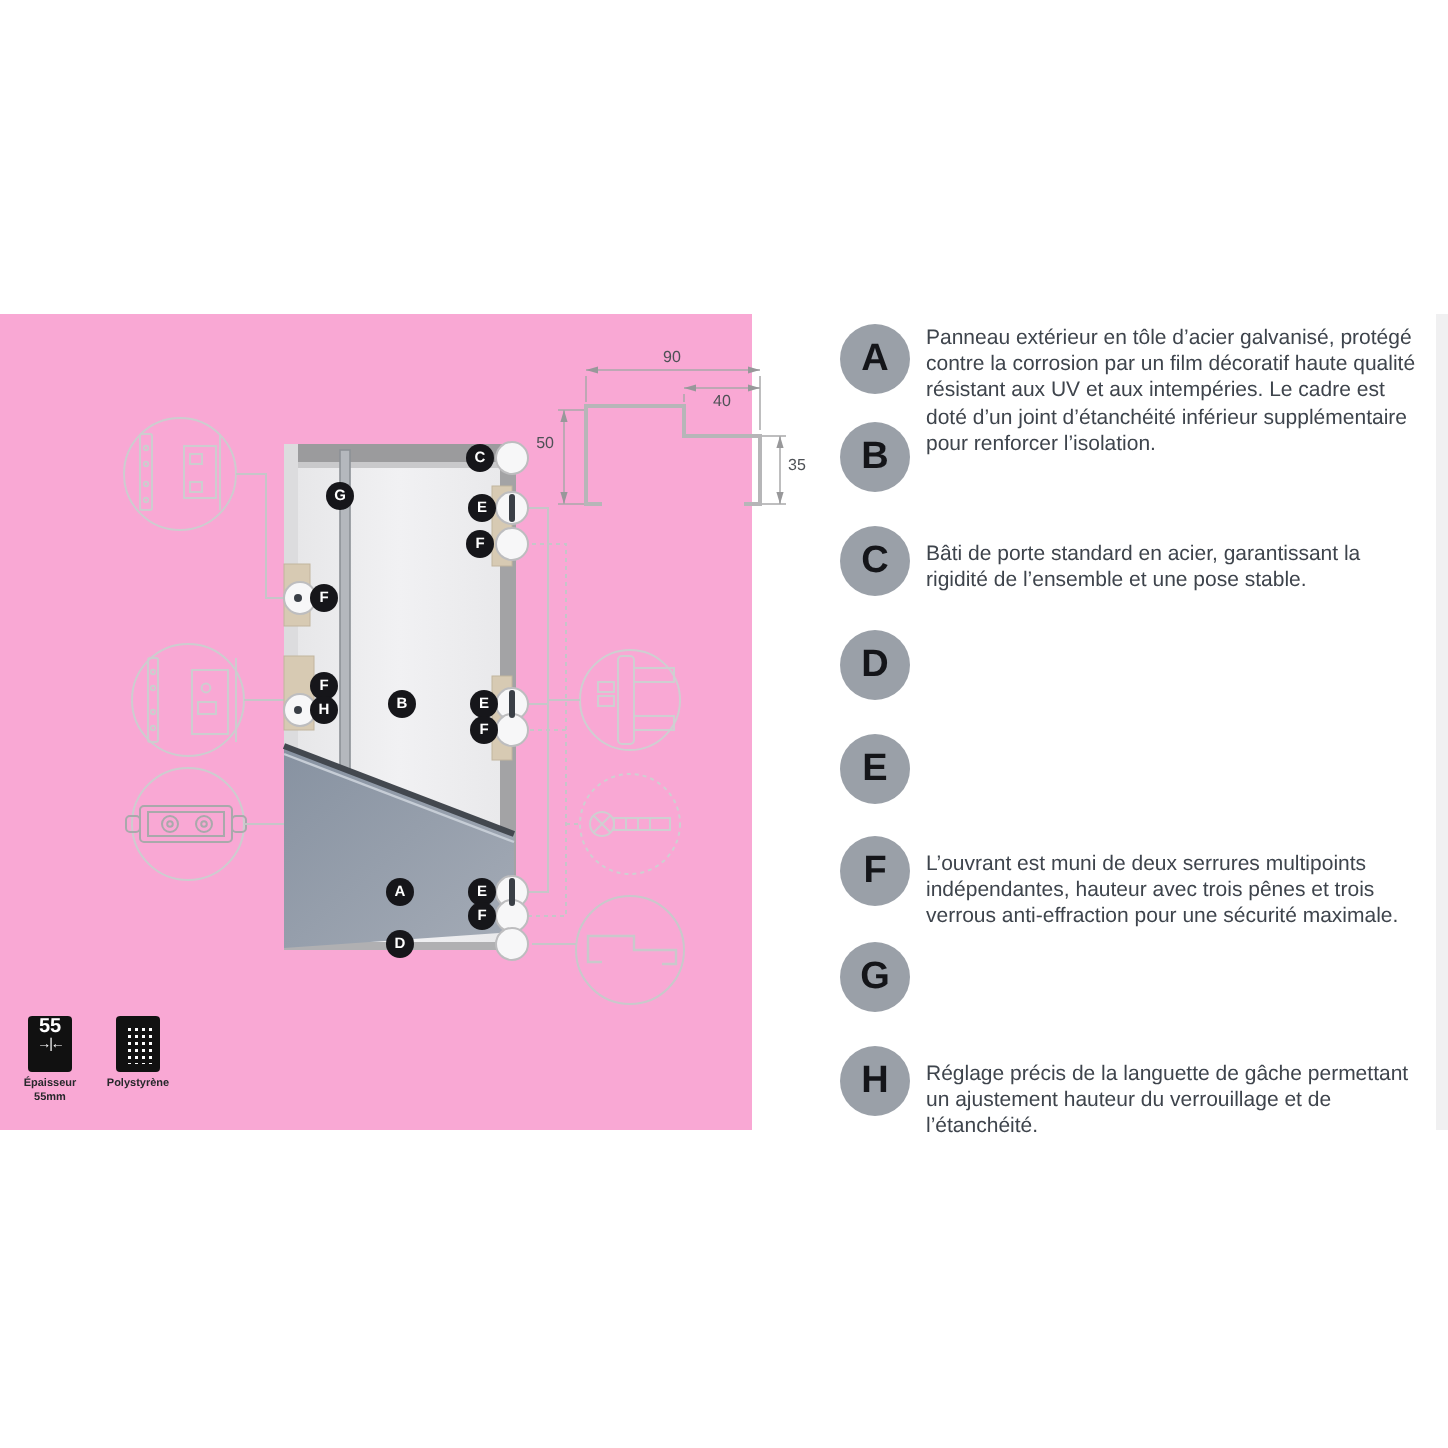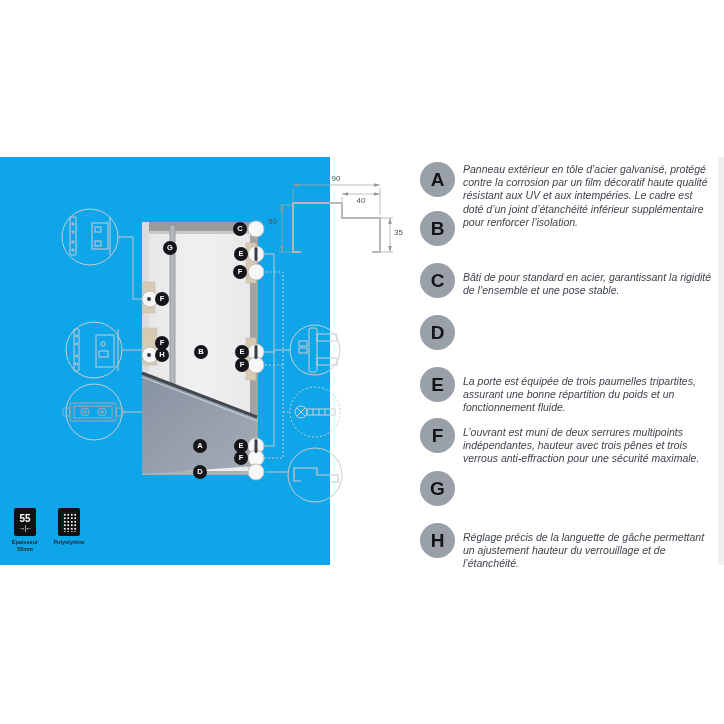--- a/index.html
+++ b/index.html
@@ -1,43 +1,43 @@
 <!DOCTYPE html>
 <html><head>
 <meta charset="utf-8">
 <style>
   html,body{margin:0;padding:0;background:#ffffff;}
   body{width:724px;height:724px;font-family:"Liberation Sans","DejaVu Sans",sans-serif;
        -webkit-font-smoothing:antialiased;color:#3e444c;overflow:hidden;}
   .stage{position:relative;width:724px;height:724px;background:#ffffff;}
 
   
-  .panel{position:absolute;left:0;top:157px;width:330px;height:408px;background:#0ea5e9;}
+  .panel{position:absolute;left:0;top:157px;width:376px;height:408px;background:#f9a8d4;}
   .legend{position:absolute;left:410px;top:157px;width:308px;height:408px;background:#ffffff;}
   .edge-strip{position:absolute;left:718px;top:157px;width:6px;height:408px;background:#f0f0f1;}
 
   
   .legend-row{position:absolute;left:10px;width:292px;display:flex;align-items:flex-start;}
   .legend-badge{flex:0 0 35px;width:35px;height:35px;border-radius:50%;
       display:flex;align-items:center;justify-content:center;
       font-size:19px;font-weight:800;color:#141519;}
   .legend-text{margin-left:8px;margin-top:8px;width:254px;font-size:10.5px;line-height:1.26;
-      color:#3e444c;font-style:italic;}
+      color:#3e444c;}
   .legend-row:first-of-type .legend-text{margin-top:1px;}
 
   
   .callout{position:absolute;width:14px;height:14px;border-radius:50%;
       transform:translate(-50%,-50%);color:#ffffff;font-size:7.5px;font-weight:700;
       line-height:14px;text-align:center;}
 
   
   .spec-icons{position:absolute;left:8px;top:351px;display:flex;gap:10px;}
   .spec-item{display:flex;flex-direction:column;align-items:center;width:34px;}
   .spec-box{width:22px;height:28px;background:#111111;border-radius:2px;color:#ffffff;
-      display:flex;flex-direction:column;align-items:center;justify-content:center;}
+      display:flex;flex-direction:column;align-items:center;justify-content:flex-start;}
   .spec-box .val{font-size:10px;font-weight:700;line-height:11px;}
   .spec-box .arrows{font-size:7px;line-height:8px;letter-spacing:-1px;}
   .dots{width:14px;height:20px;margin:4px;
       background-image:radial-gradient(circle,#ffffff 0.8px,transparent 0.9px);
       background-size:3.5px 3.5px;background-position:1px 1px;}
   .spec-caption{margin-top:3px;font-size:5.5px;line-height:1.2;color:#26282b;
       text-align:center;font-weight:700;}
 
   svg text{font-family:"Liberation Sans","DejaVu Sans",sans-serif;}
 </style>
@@ -249,30 +249,29 @@
     <div class="legend-badge" style="background: rgb(154, 160, 168);">A</div>
     <div class="legend-text">Panneau extérieur en tôle d’acier galvanisé, protégé contre la corrosion par un film décoratif haute qualité résistant aux UV et aux intempéries. Le cadre est doté d’un joint d’étanchéité inférieur supplémentaire pour renforcer l’isolation.</div>
   </div>
 
   <div class="legend-row" style="top: 54px;">
     <div class="legend-badge" style="background: rgb(154, 160, 168);">B</div>
   </div>
 
   <div class="legend-row" style="top: 106px;">
     <div class="legend-badge" style="background: rgb(154, 160, 168);">C</div>
-    <div class="legend-text">Bâti de pour standard en acier, garantissant la rigidité de l’ensemble et une pose stable.</div>
+    <div class="legend-text">Bâti de porte standard en acier, garantissant la rigidité de l’ensemble et une pose stable.</div>
   </div>
 
   <div class="legend-row" style="top: 158px;">
     <div class="legend-badge" style="background: rgb(154, 160, 168);">D</div>
   </div>
 
   <div class="legend-row" style="top: 210px;">
     <div class="legend-badge" style="background: rgb(154, 160, 168);">E</div>
-    <div class="legend-text">La porte est équipée de trois paumelles tripartites, assurant une bonne répartition du poids et un fonctionnement fluide.</div>
   </div>
 
   <div class="legend-row" style="top: 261px;">
     <div class="legend-badge" style="background: rgb(154, 160, 168);">F</div>
     <div class="legend-text">L’ouvrant est muni de deux serrures multipoints indépendantes, hauteur avec trois pênes et trois verrous anti-effraction pour une sécurité maximale.</div>
   </div>
 
   <div class="legend-row" style="top: 314px;">
     <div class="legend-badge" style="background: rgb(154, 160, 168);">G</div>
   </div>

